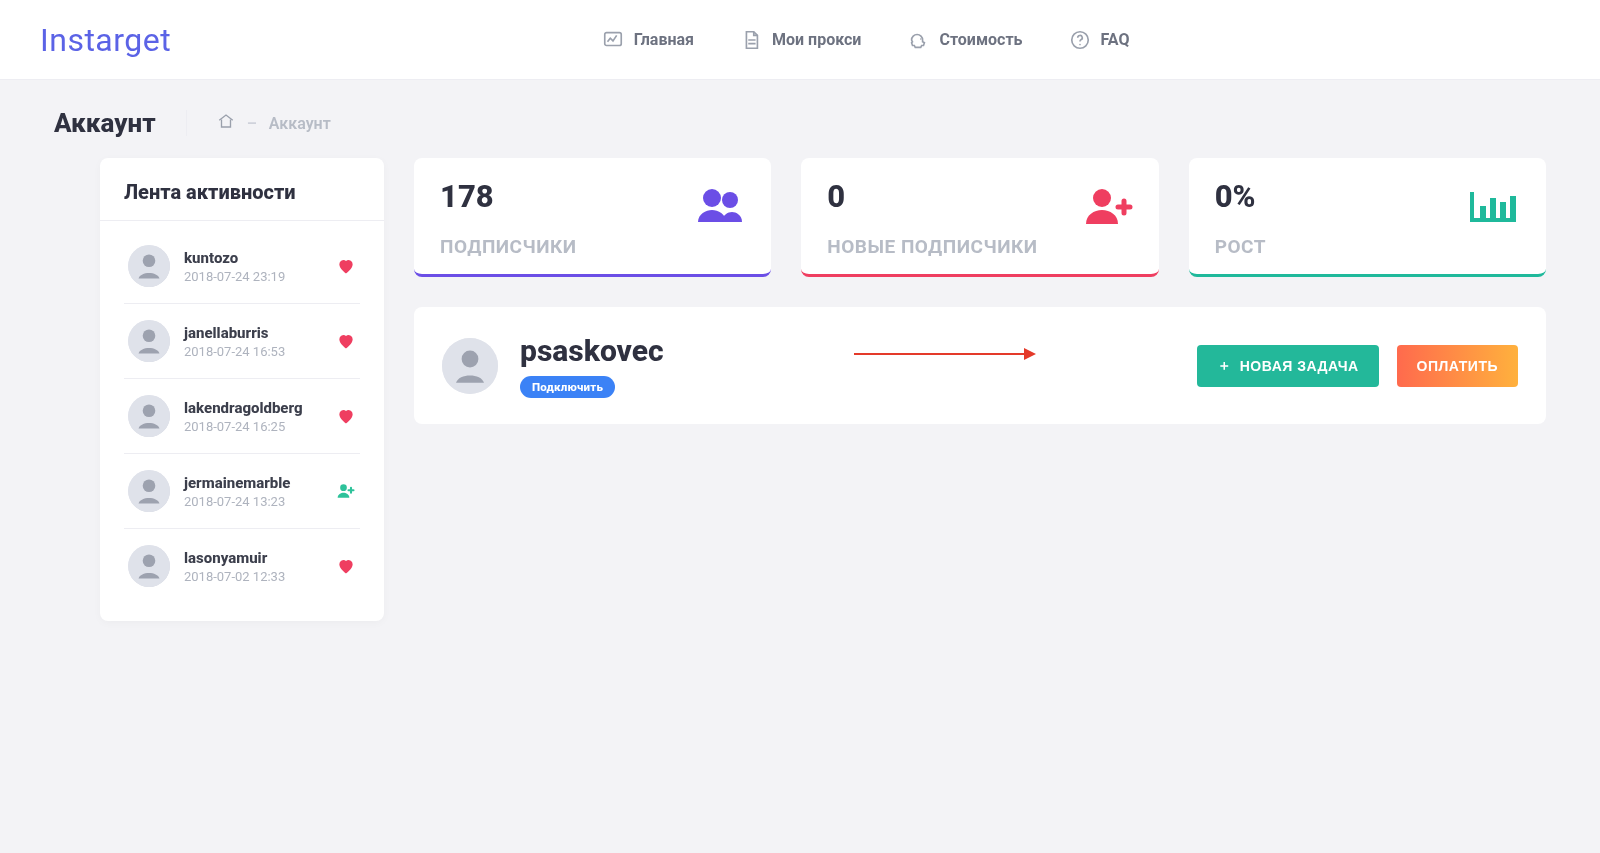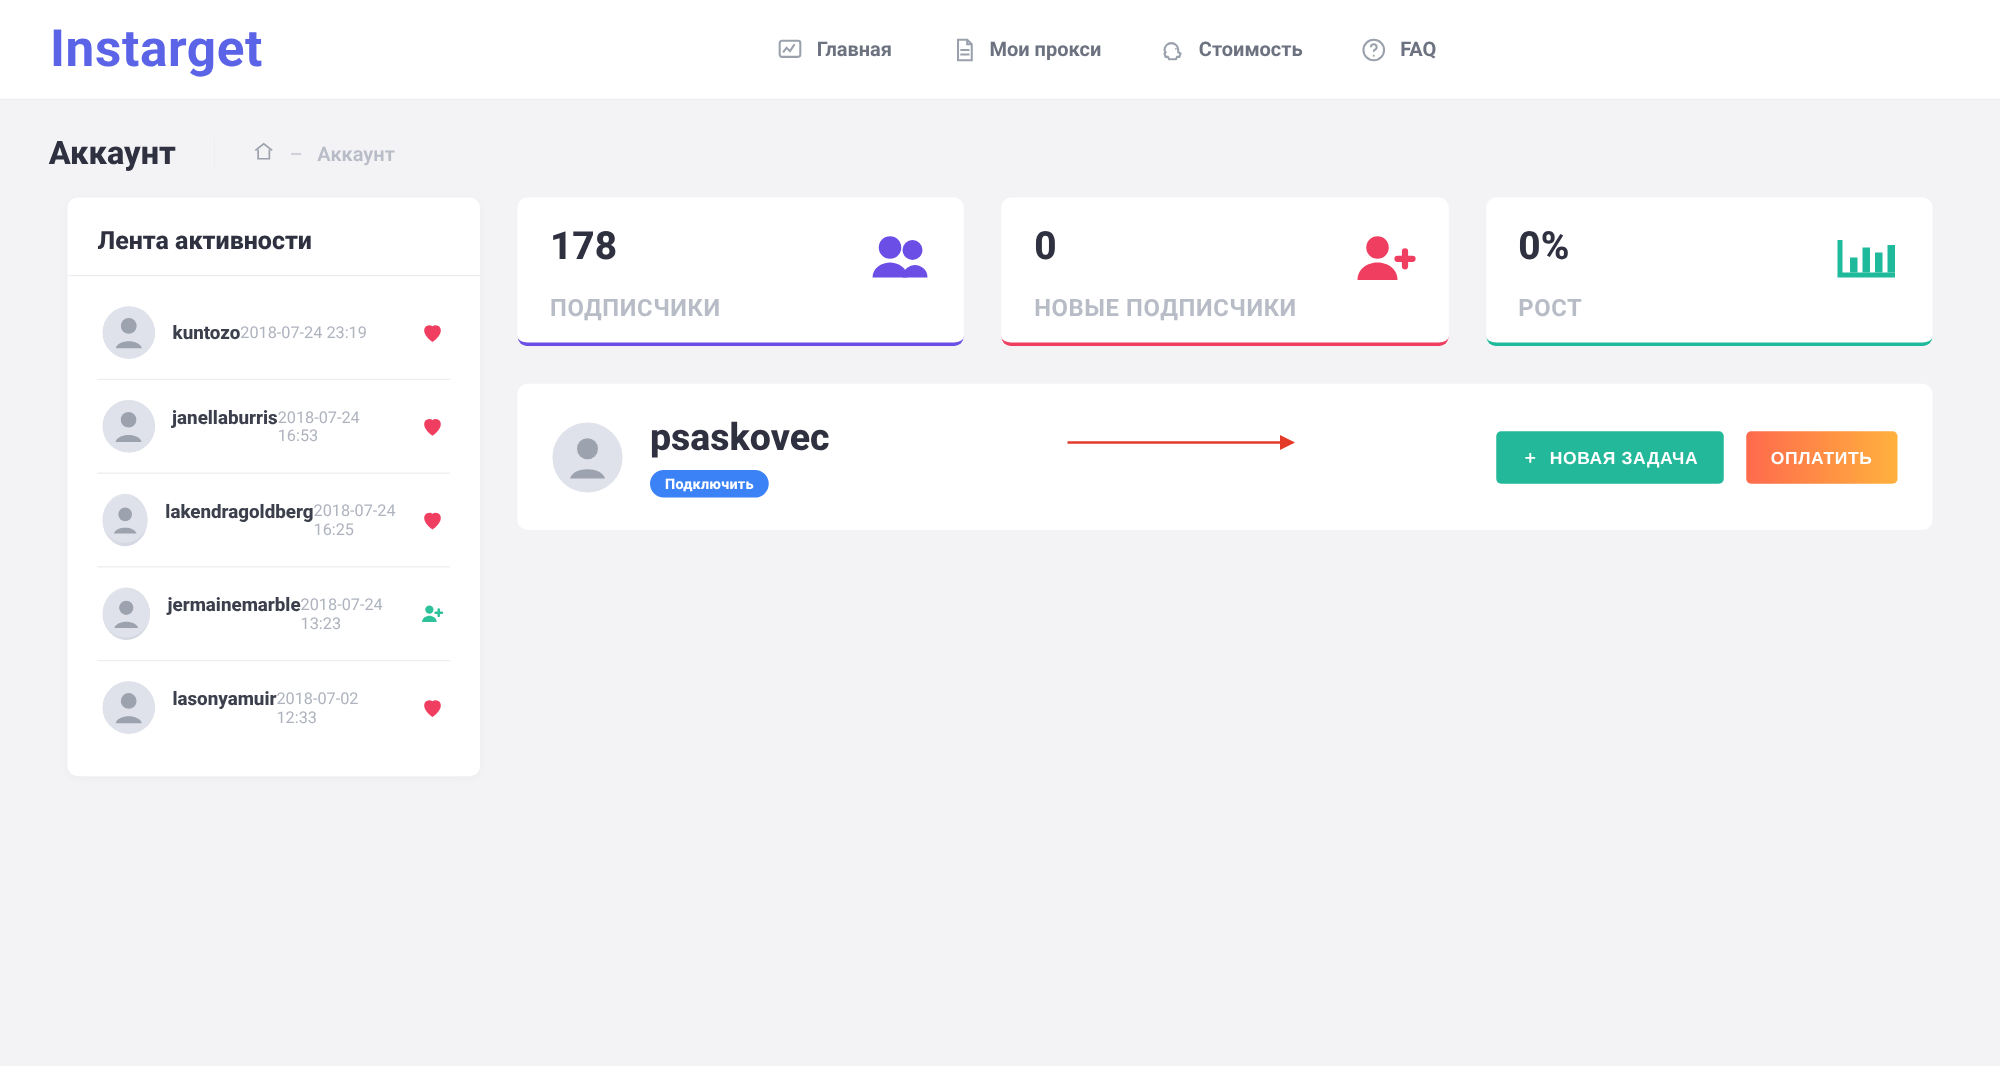--- a/index.html
+++ b/index.html
@@ -31,22 +31,22 @@
   
   .topbar{
     background:#fff;
     border-bottom:1px solid var(--line);
     height:80px;
     display:flex;
     align-items:center;
     padding:0 40px;
   }
   .brand{
-    font-size:41px;
-    font-weight:700;
+    font-size:32px;
+    font-weight:400;
     color:var(--brand);
     letter-spacing:.5px;
   }
   .nav{
     display:flex;
     align-items:center;
     gap:34px;
     margin-left:auto;
     margin-right:auto;
   }
@@ -60,21 +60,21 @@
   .avatar, .avatar-sm{
     width:40px;height:40px;border-radius:50%;
     background:linear-gradient(135deg,#e6e8ef 0%, #d0d3de 100%);
     display:inline-flex;align-items:center;justify-content:center;
     overflow:hidden;
   }
 
   
   .page-head{
     display:flex;align-items:center;gap:18px;
-    padding:28px 39px 10px;
+    padding:28px 54px 10px;
   }
   .page-title{font-size:26px;font-weight:800;color:#2f3140}
   .divider-v{width:1px;height:26px;background:var(--line);margin:0 12px}
   .crumbs{display:flex;align-items:center;gap:12px;color:#b7bcc6;font-weight:600}
   .crumbs .dash{color:#cfd2db}
   .crumbs .current{color:#b7bcc6}
 
   
   .layout{
     display:grid;
@@ -84,36 +84,37 @@
   }
 
   
   .card{
     background:var(--card);
     border-radius:8px;
     box-shadow:0 2px 8px rgba(20,24,40,.03);
   }
   .activity{
     padding:22px 24px 10px;
+    margin-left:46px;
   }
   .activity h3{
     margin:0 0 16px;
     font-size:20px;font-weight:800;color:#2f3140;
   }
   .activity hr{
     border:none;border-top:1px solid var(--line);margin:8px -24px 0;
   }
   .feed{padding:8px 0}
   .feed-item{
     display:flex;align-items:center;gap:14px;
     padding:16px 4px;border-bottom:1px solid var(--line);
   }
   .feed-item:last-child{border-bottom:none}
   .feed .avatar-sm{width:42px;height:42px}
-  .feed .meta{display:flex;flex-direction:row}
+  .feed .meta{display:flex;flex-direction:column}
   .feed .name{font-weight:800;color:#3c3f4c;font-size:15px}
   .feed .time{color:#aeb3be;font-size:13px;margin-top:2px}
   .feed .right-ico{margin-left:auto;display:flex;align-items:center}
   .heart{color:#ef3e60}
   .follow{color:var(--green-follow)}
 
   
   .stats{
     display:grid;
     grid-template-columns:repeat(3,1fr);

